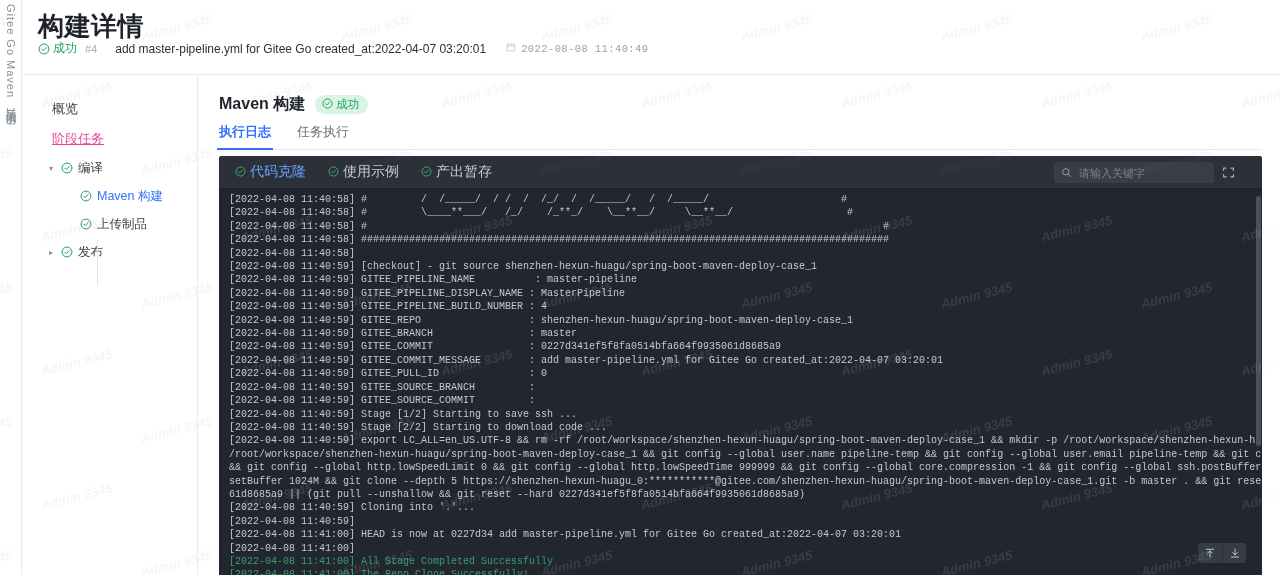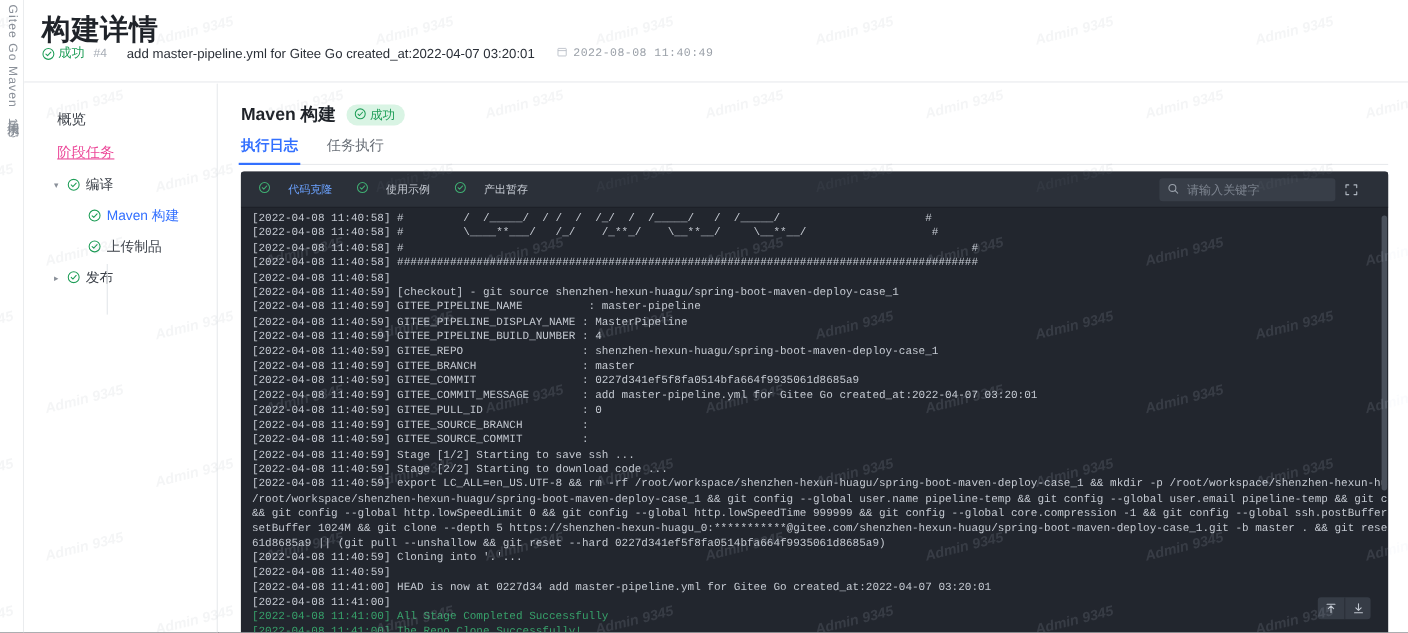--- a/index.html
+++ b/index.html
@@ -124,22 +124,22 @@
     position:absolute; left:20px; right:18px; top:80px; bottom:0;
     background:#22262e; border-radius:3px 3px 0 0; overflow:hidden;
   }
   .console-bar{
     height:33px; background:#2b3039; border-bottom:1px solid #1c2027;
     display:flex; align-items:center; padding:0 10px 0 16px;
     position:relative;
   }
   .steps{ display:flex; align-items:center; gap:22px; }
   .step{
-    display:flex; align-items:center; gap:16px;
-    font-size:10px; color:#c7ccd4; cursor:pointer; white-space:nowrap;
+    display:flex; align-items:center; gap:4px;
+    font-size:14px; color:#c7ccd4; cursor:pointer; white-space:nowrap;
   }
   .step.sel{ color:#6ba2ff; }
   .console-bar .right{
     position:absolute; right:27px; top:0; height:33px;
     display:flex; align-items:center; gap:8px;
   }
   .search-wrap{
     display:flex; align-items:center; gap:5px;
     background:#383e48; border-radius:3px; height:21px; width:160px;
     padding:0 7px;

